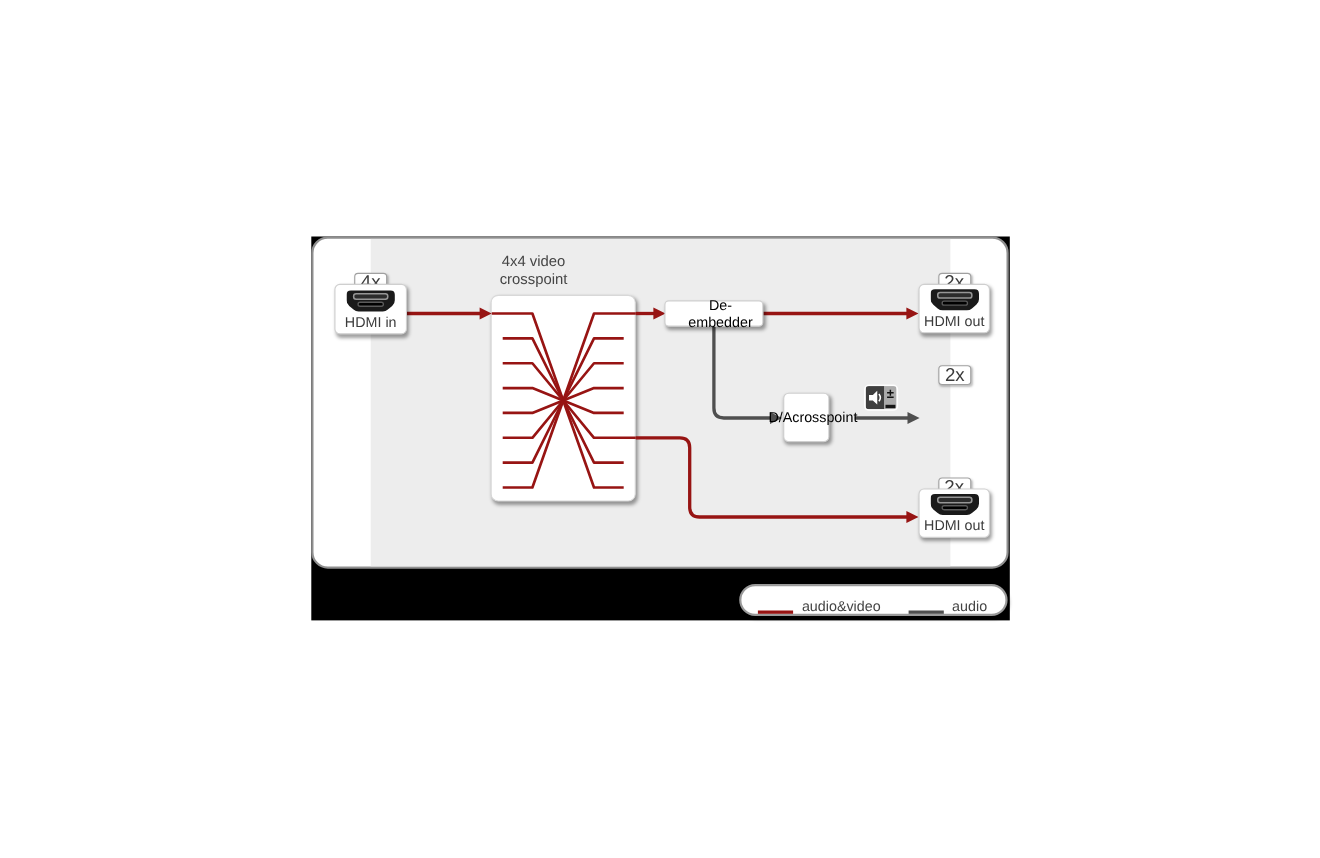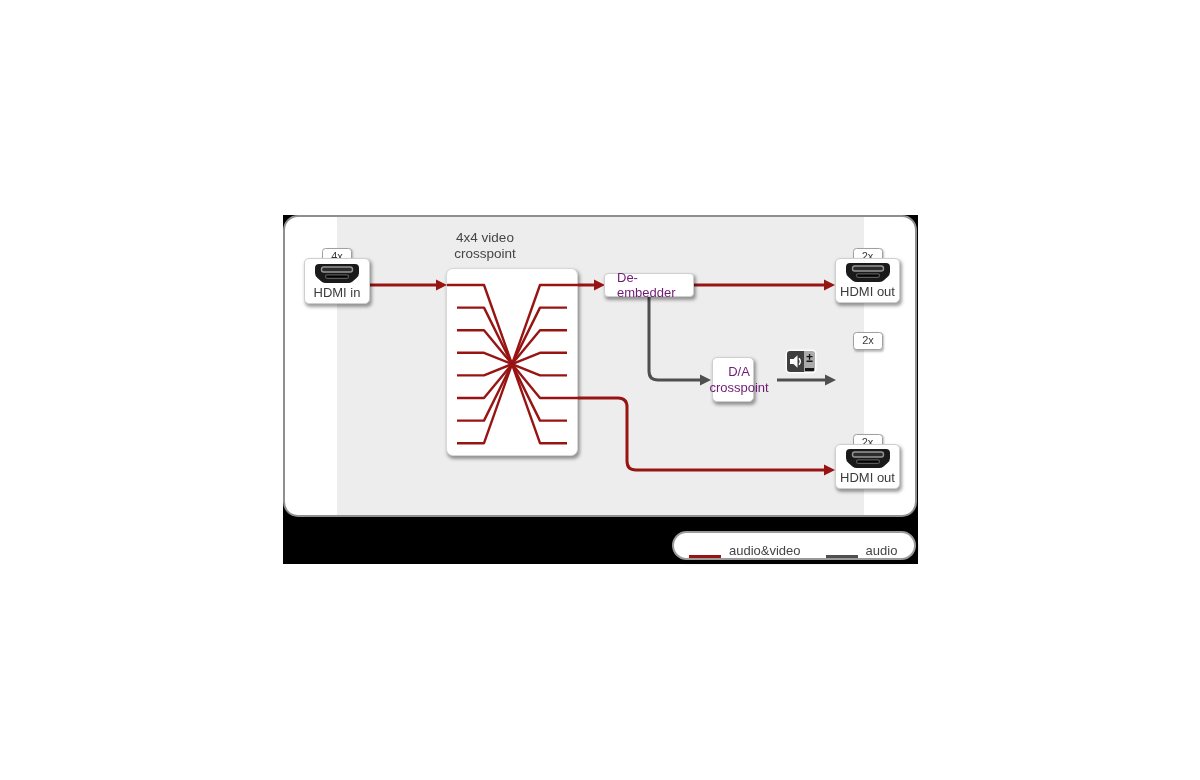--- a/index.html
+++ b/index.html
@@ -21,28 +21,28 @@
   .fill-av{fill:var(--av);}
   .fill-gray{fill:var(--audio);}
   .card{position:absolute;box-sizing:border-box;background:#fff;border:1px solid #cfcfcf;border-radius:5px;
         box-shadow:1.5px 2.5px 3.5px rgba(0,0,0,.38);}
   .cp-box{left:446px;top:268px;width:132px;height:188px;border-radius:7px;z-index:2;border-color:#d8d8d8;}
   .cp-title{position:absolute;left:419px;top:230px;width:132px;text-align:center;
             font-size:13.5px;line-height:15.5px;color:#454545;z-index:2;}
   .node{position:absolute;z-index:4;}
   .badge{position:absolute;top:0;left:50%;transform:translateX(-50%);z-index:0;min-width:30px;height:18px;
          box-sizing:border-box;background:#fff;border:1.5px solid #a0a0a0;border-radius:3.5px;
-         font-size:11px;line-height:15px;text-align:center;padding:0 4px;color:#3b3b3b;
+         font-size:17px;line-height:15px;text-align:center;padding:0 4px;color:#3b3b3b;
          box-shadow:1px 1.5px 2px rgba(0,0,0,.25);}
   .nodecard{position:relative;margin-top:10px;z-index:1;display:flex;flex-direction:column;
             align-items:center;justify-content:flex-start;}
   .lbl{font-size:13px;line-height:16px;text-align:center;color:#3b3b3b;white-space:nowrap;}
   .icon{display:block;line-height:0;}
   .label-card{display:flex;align-items:center;justify-content:center;z-index:4;
-              font-size:13px;color:#701a75;text-align:left;line-height:15.5px;padding-left:12px;}
+              font-size:13px;color:#000000;text-align:center;line-height:15.5px;padding-left:12px;}
   .legend{position:absolute;left:672px;top:531px;width:244px;height:29px;box-sizing:border-box;
           background:#fff;border:2px solid #9a9a9a;border-radius:15px;z-index:5;
           display:flex;align-items:flex-end;padding:0 15px;
           box-shadow:1.5px 2.5px 3px rgba(0,0,0,.45);}
   .lg-line{display:inline-block;width:32px;height:3px;flex:none;}
   .av-bg{background:var(--av);}
   .gray-bg{background:var(--audio);}
   .lg-text{font-size:13px;color:#444;margin-left:8px;white-space:nowrap;}
   .lg-gap{margin-left:25px;}
   .volicon{position:absolute;left:787px;top:351px;display:flex;height:21px;border-radius:3px;
@@ -124,21 +124,21 @@
         </svg>
       </span>
       <div class="lbl">HDMI in</div>
     </div>
   </div>
 
   <div class="card label-card" style="left:604px;top:273px;width:90px;height:24px;border-radius:4px">
     <span>De-embedder</span>
   </div>
 
-  <div class="card label-card" style="left:712px;top:357px;width:42px;height:45px;flex-direction:column">
+  <div class="card label-card" style="left:712px;top:357px;width:42px;height:45px;">
     <div>D/A</div>
     <div>crosspoint</div>
   </div>
 
   <div class="volicon">
     <span class="vol-spk">
       <svg viewBox="0 0 17 21" width="17" height="21">
         <polygon points="3,8 6.5,8 10.5,4.3 10.5,16.7 6.5,13 3,13" fill="#fff"></polygon>
         <path d="M12,7.2 Q14.6,10.5 12,13.8" fill="none" stroke="#fff" stroke-width="1.4"></path>
       </svg>

